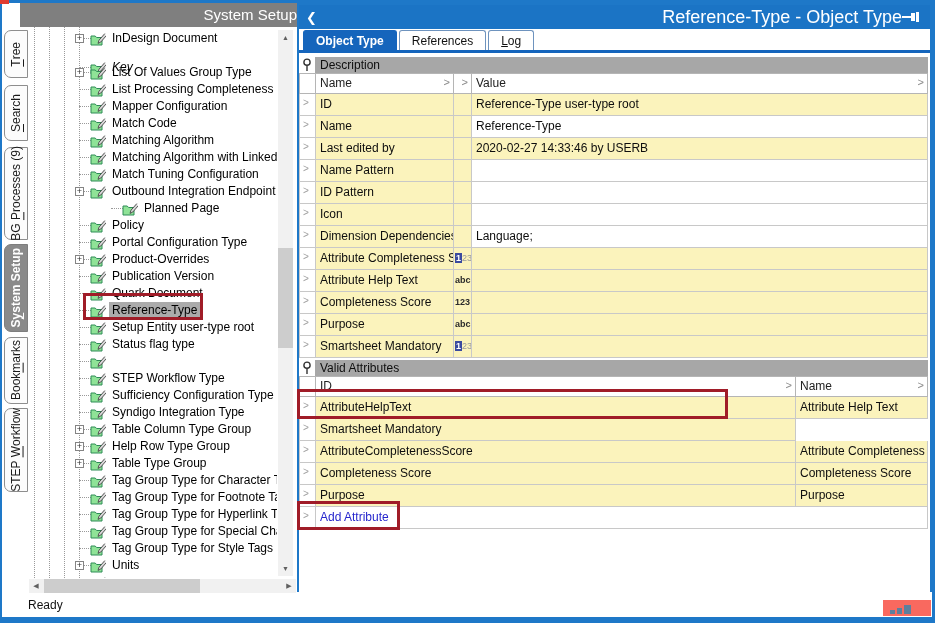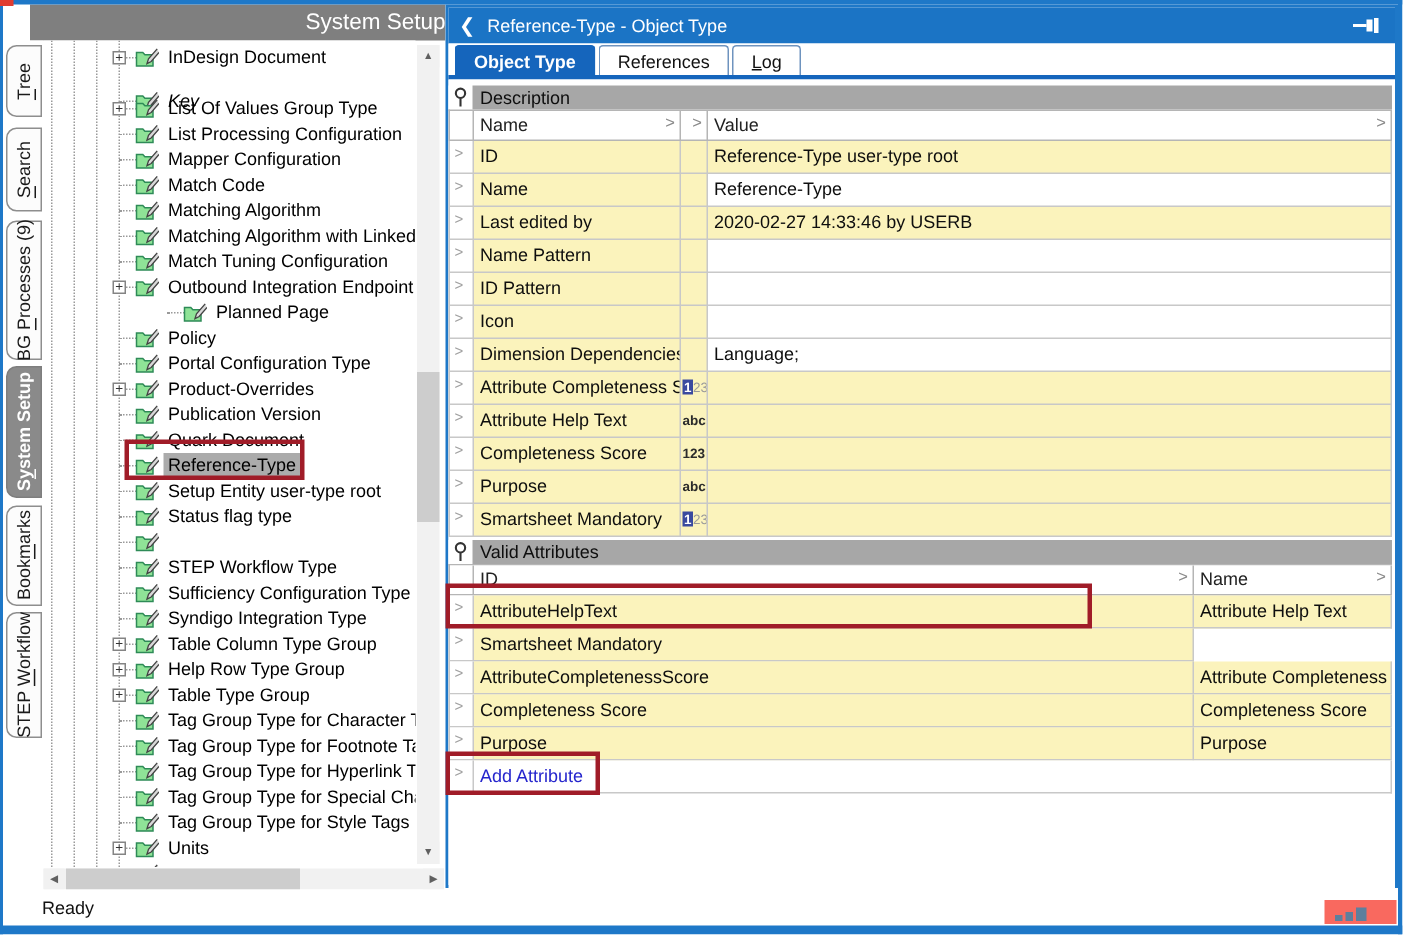--- a/index.html
+++ b/index.html
@@ -59,21 +59,21 @@
     display:flex;align-items:flex-end;gap:2px;padding:0 0 2px 7px;}
   .red-widget i{display:block;background:#5E7F9D;}
   .red-widget i:nth-child(1){width:5px;height:4px}
   .red-widget i:nth-child(2){width:5px;height:6px}
   .red-widget i:nth-child(3){width:7px;height:9px}
 
   
   .rpanel{position:absolute;left:297px;top:3px;width:635px;height:589px;border:2px solid var(--window-border-blue);background:#fff;}
   .rp-header{height:24px;background:var(--title-blue);display:flex;align-items:center;color:#fff;}
   .rp-back{padding:0 8px 0 7px;font-size:13px;font-weight:bold;cursor:pointer;}
-  .rp-title{flex:1;text-align:left;font-size:12px;}
+  .rp-title{flex:1;text-align:right;font-size:18px;}
   .rp-pin{margin-right:8px;cursor:pointer;display:flex;align-items:center;}
   .rp-tabs{height:21px;display:flex;align-items:flex-end;padding-left:4px;gap:2px;background:#fff;}
   .rtab{padding:3px 12px 2px 12px;border:1px solid #6E93BE;border-bottom:none;border-radius:3px 3px 0 0;
     font-size:12px;background:#fff;color:#111;cursor:pointer;}
   .rtab.active{background:var(--accent-blue);border-color:var(--accent-blue);color:#fff;font-weight:bold;}
   .rtab u{text-decoration:underline;}
   .rp-underline{height:3px;background:var(--accent-blue);}
   .rp-content{position:relative;height:541px;background:#fff;}
 
   .sec{position:absolute;left:0;right:2px;height:16px;display:flex;}
@@ -170,21 +170,21 @@
               <path d="M14.8 0.6 L9 7.2 L8 10.4 L10.8 9 L16 3" fill="#D8D8D8" stroke="#444" stroke-width="0.9"></path>
             </svg></span>
           <span class="tlabel">List Of Values Group Type</span>
         </div>
         <div class="titem" style="top: 54px;">
           <span class="stub"></span>
           <span class="ticon"><svg width="16" height="13" viewBox="0 0 16 13">
               <path d="M1 3 L5.2 3 L6.6 4.5 L12 4.5 L12 12 L1 12 Z" fill="#8FE397" stroke="#2E8B57" stroke-width="1"></path>
               <path d="M14.8 0.6 L9 7.2 L8 10.4 L10.8 9 L16 3" fill="#D8D8D8" stroke="#444" stroke-width="0.9"></path>
             </svg></span>
-          <span class="tlabel">List Processing Configuration</span>
+          <span class="tlabel">List Processing Completeness</span>
         </div>
         <div class="titem" style="top: 71px;">
           <span class="stub"></span>
           <span class="ticon"><svg width="16" height="13" viewBox="0 0 16 13">
               <path d="M1 3 L5.2 3 L6.6 4.5 L12 4.5 L12 12 L1 12 Z" fill="#8FE397" stroke="#2E8B57" stroke-width="1"></path>
               <path d="M14.8 0.6 L9 7.2 L8 10.4 L10.8 9 L16 3" fill="#D8D8D8" stroke="#444" stroke-width="0.9"></path>
             </svg></span>
           <span class="tlabel">Mapper Configuration</span>
         </div>
         <div class="titem" style="top: 88px;">

